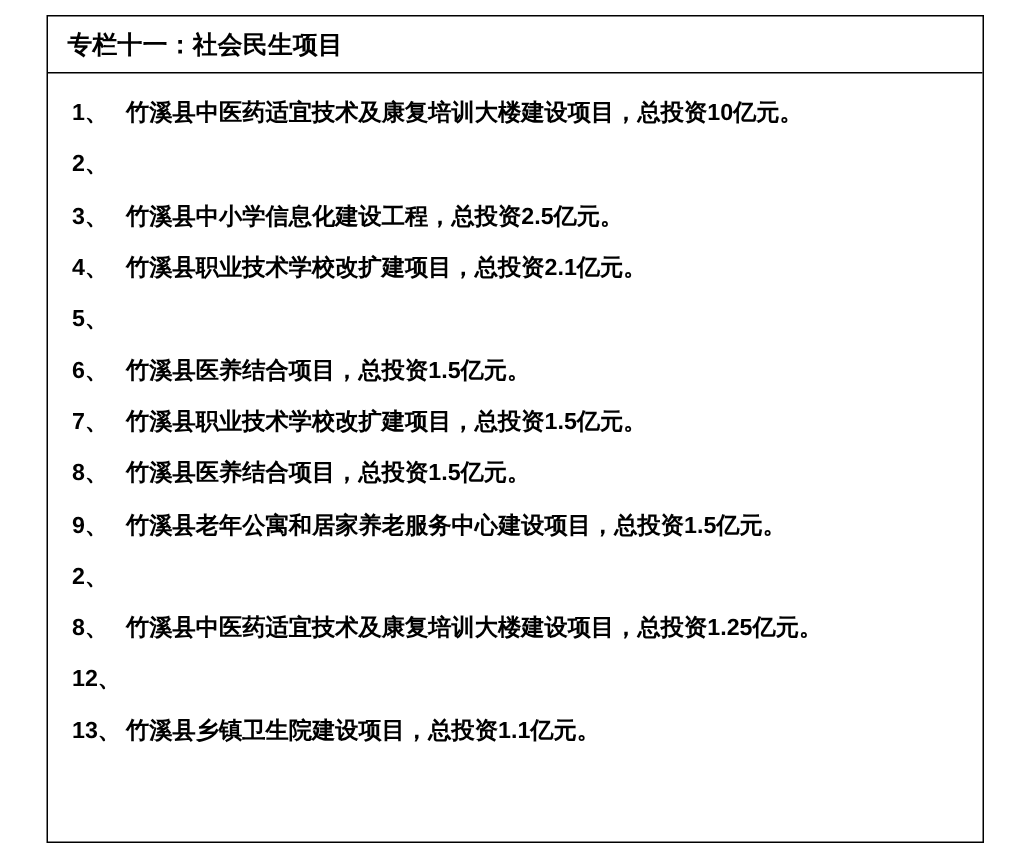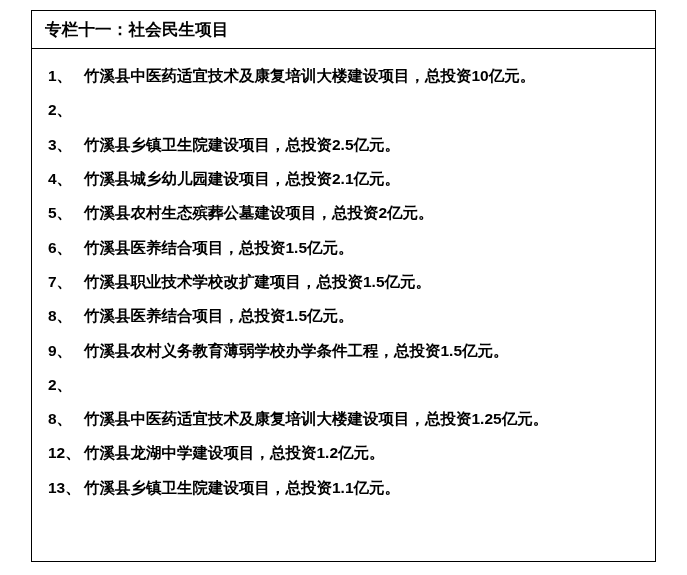--- a/index.html
+++ b/index.html
@@ -81,56 +81,54 @@
     <div class="box-body">
       <div class="item">
         <span class="item-index">1、</span>
         <span class="item-text">竹溪县中医药适宜技术及康复培训大楼建设项目，总投资10亿元。</span>
       </div>
       <div class="item">
         <span class="item-index">2、</span>
       </div>
       <div class="item">
         <span class="item-index">3、</span>
-        <span class="item-text">竹溪县乡镇卫生院建设项目，总投资2.5亿元。</span>
+        <span class="item-text">竹溪县中小学信息化建设工程，总投资2.5亿元。</span>
       </div>
       <div class="item">
         <span class="item-index">4、</span>
-        <span class="item-text">竹溪县城乡幼儿园建设项目，总投资2.1亿元。</span>
+        <span class="item-text">竹溪县职业技术学校改扩建项目，总投资2.1亿元。</span>
       </div>
       <div class="item">
         <span class="item-index">5、</span>
-        <span class="item-text">竹溪县农村生态殡葬公墓建设项目，总投资2亿元。</span>
       </div>
       <div class="item">
         <span class="item-index">6、</span>
         <span class="item-text">竹溪县医养结合项目，总投资1.5亿元。</span>
       </div>
       <div class="item">
         <span class="item-index">7、</span>
         <span class="item-text">竹溪县职业技术学校改扩建项目，总投资1.5亿元。</span>
       </div>
       <div class="item">
         <span class="item-index">8、</span>
         <span class="item-text">竹溪县医养结合项目，总投资1.5亿元。</span>
       </div>
       <div class="item">
         <span class="item-index">9、</span>
-        <span class="item-text">竹溪县农村义务教育薄弱学校办学条件工程，总投资1.5亿元。</span>
+        <span class="item-text">竹溪县老年公寓和居家养老服务中心建设项目，总投资1.5亿元。</span>
       </div>
       <div class="item">
         <span class="item-index">2、</span>
       </div>
       <div class="item">
         <span class="item-index">8、</span>
         <span class="item-text">竹溪县中医药适宜技术及康复培训大楼建设项目，总投资1.25亿元。</span>
       </div>
       <div class="item">
         <span class="item-index">12、</span>
-        <span class="item-text">竹溪县龙湖中学建设项目，总投资1.2亿元。</span>
       </div>
       <div class="item">
         <span class="item-index">13、</span>
         <span class="item-text">竹溪县乡镇卫生院建设项目，总投资1.1亿元。</span>
       </div>
     </div>
   </div>
 </div>
 
 </body></html>

